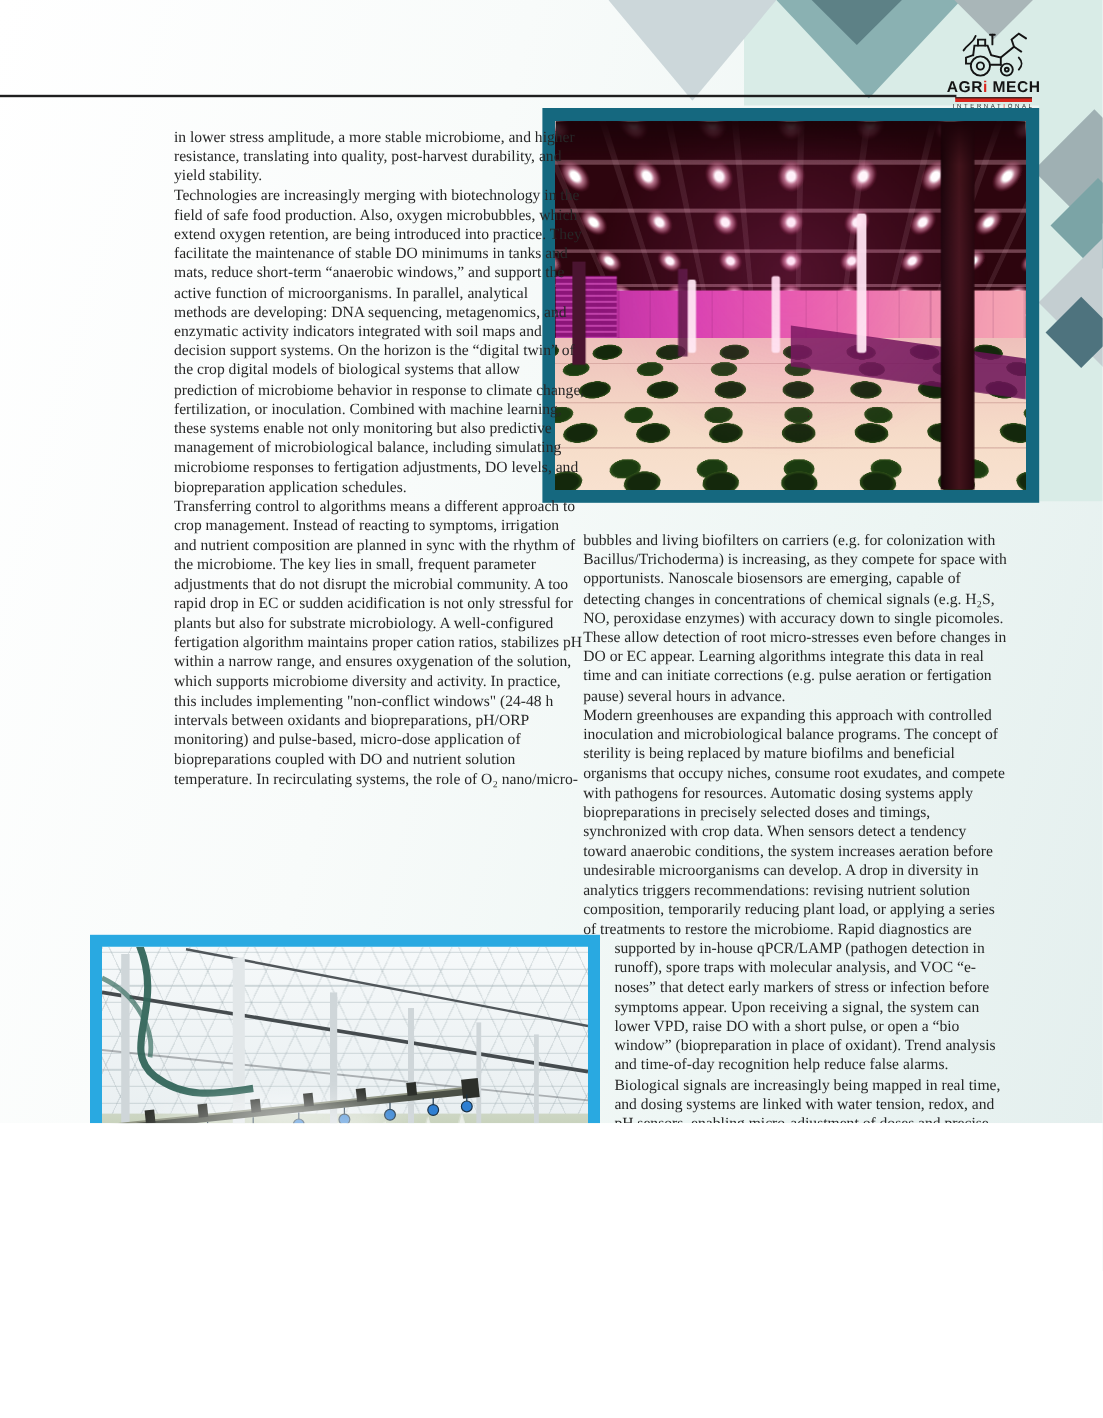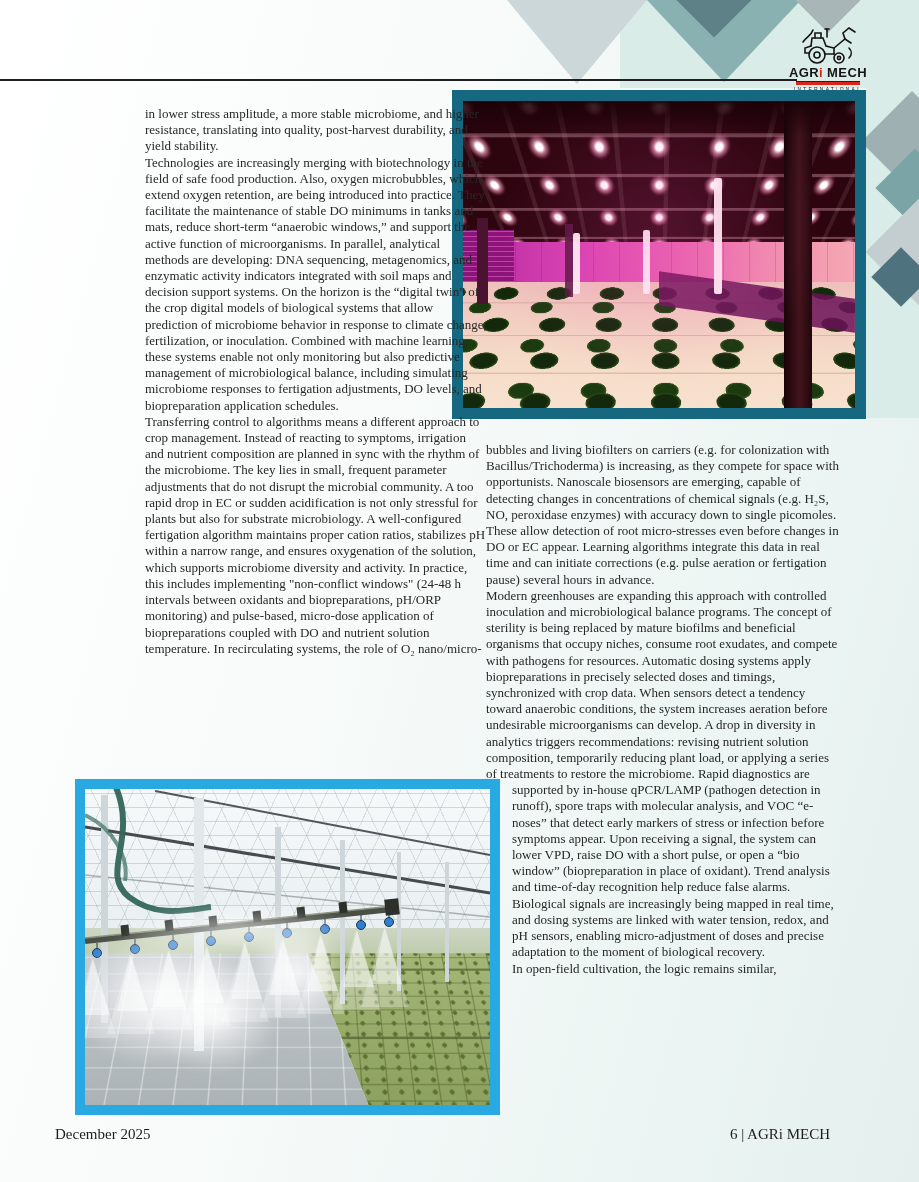--- a/index.html
+++ b/index.html
@@ -1,17 +1,17 @@
 <!DOCTYPE html>
 <html><head>
 <meta charset="utf-8">
 <style>
   html,body{margin:0;padding:0;}
   #page{
-    position:relative; width:919px; height:1182px; overflow:hidden;
+    position:relative; width:919px; height:936px; overflow:hidden;
     background:linear-gradient(105deg,#ffffff 0%,#f8fbfa 38%,#ecf5f3 75%,#e4efee 100%);
     font-family:"Liberation Serif","DejaVu Serif",serif;
     color:#272727;
   }
   
   .deco{position:absolute;pointer-events:none;}
   .mint-field{left:0;top:0;width:919px;height:1182px;
     background:#d9ece7;
     clip-path:polygon(620px 0,919px 0,919px 418px,866px 418px,866px 88px,620px 88px);}
   .tri-lightgray{left:0;top:0;width:919px;height:100px;background:#ccd7da;

